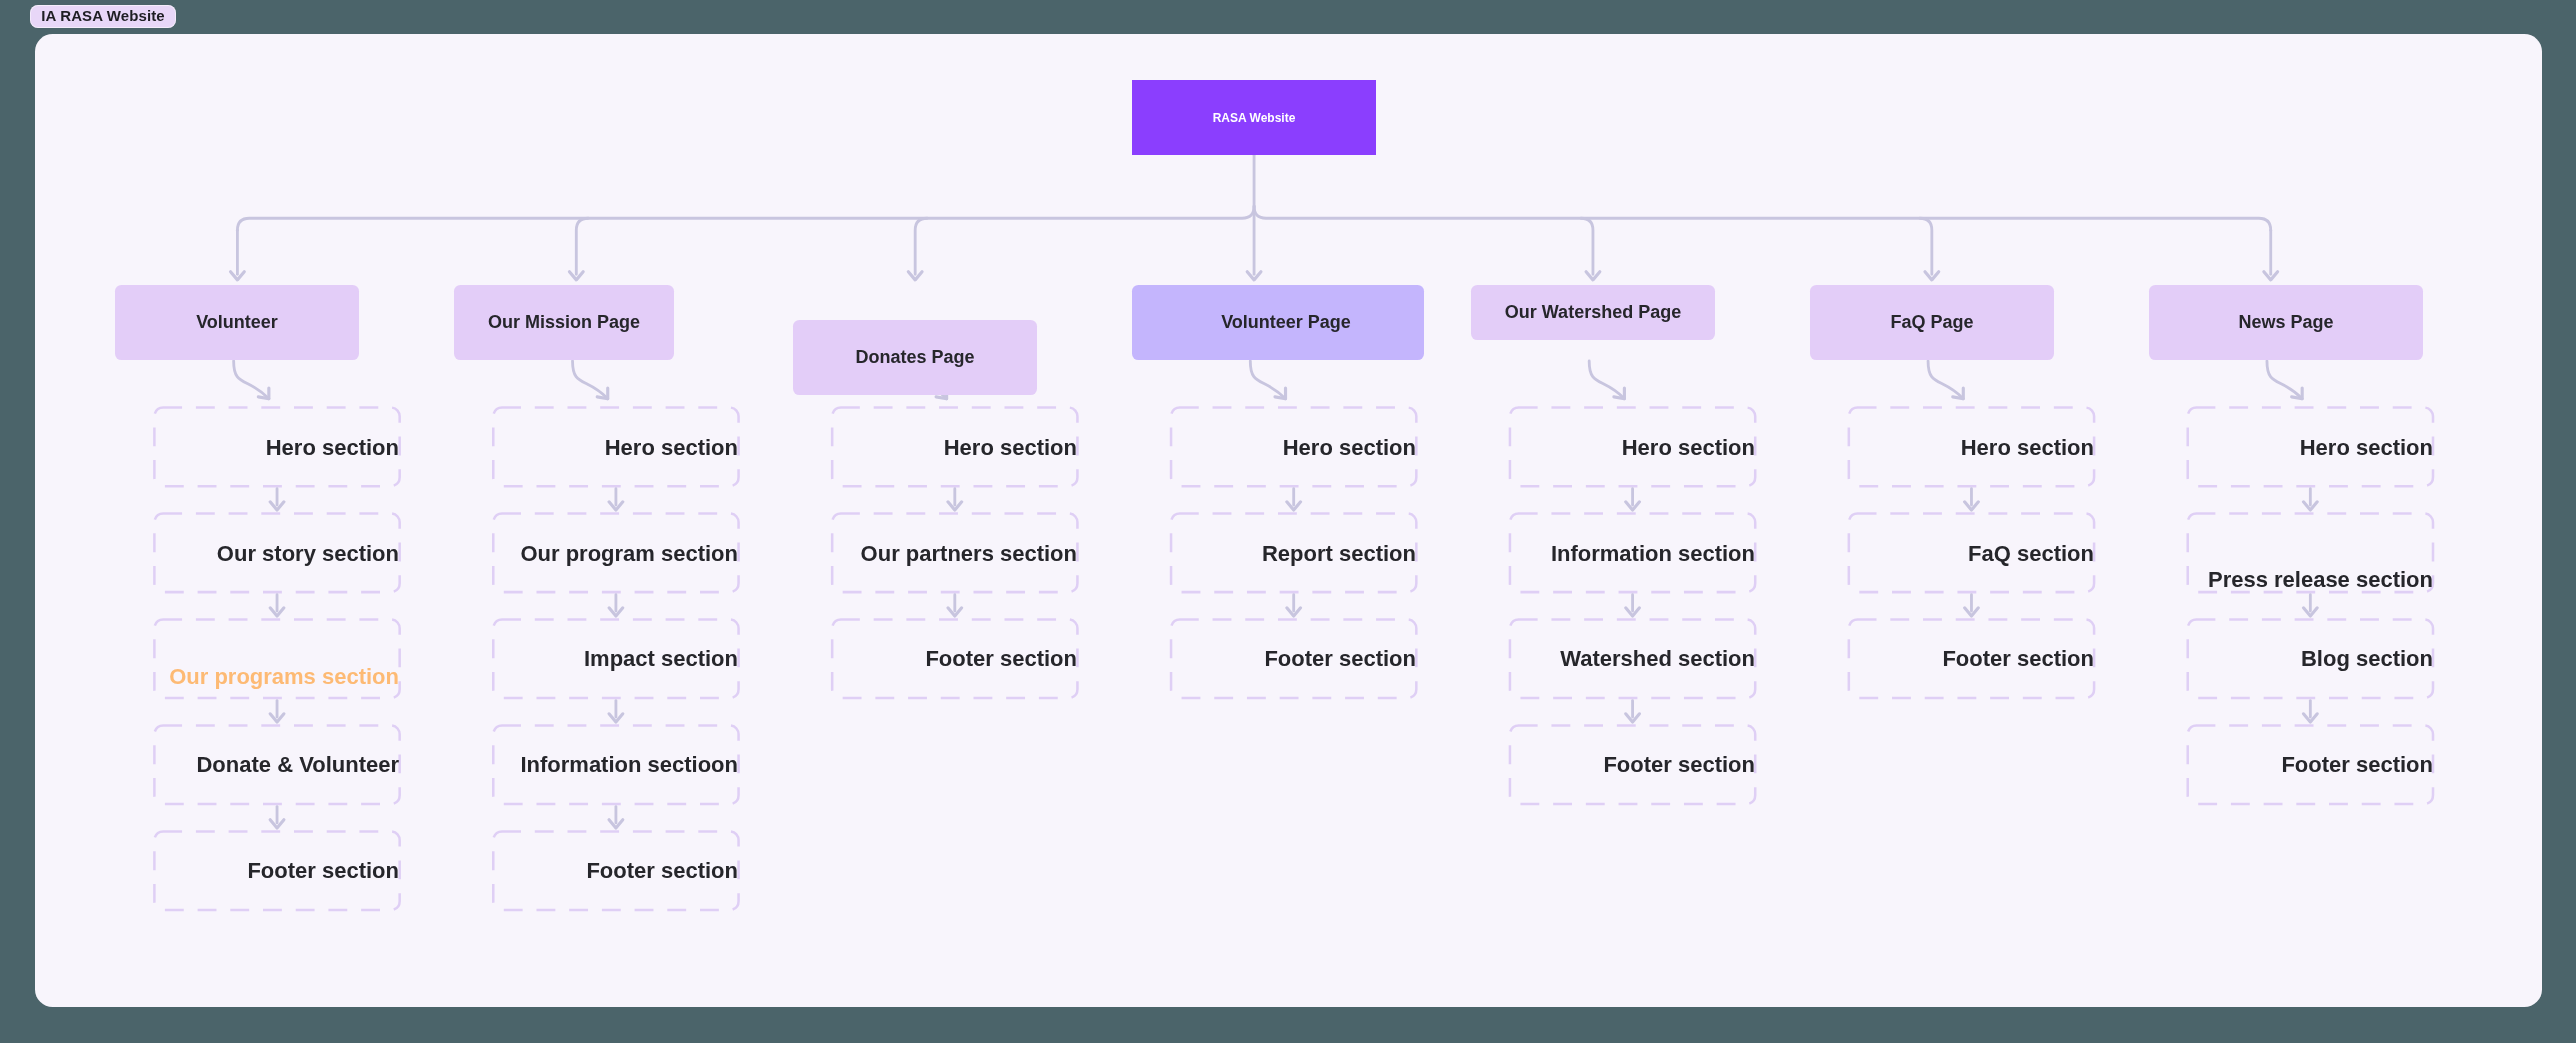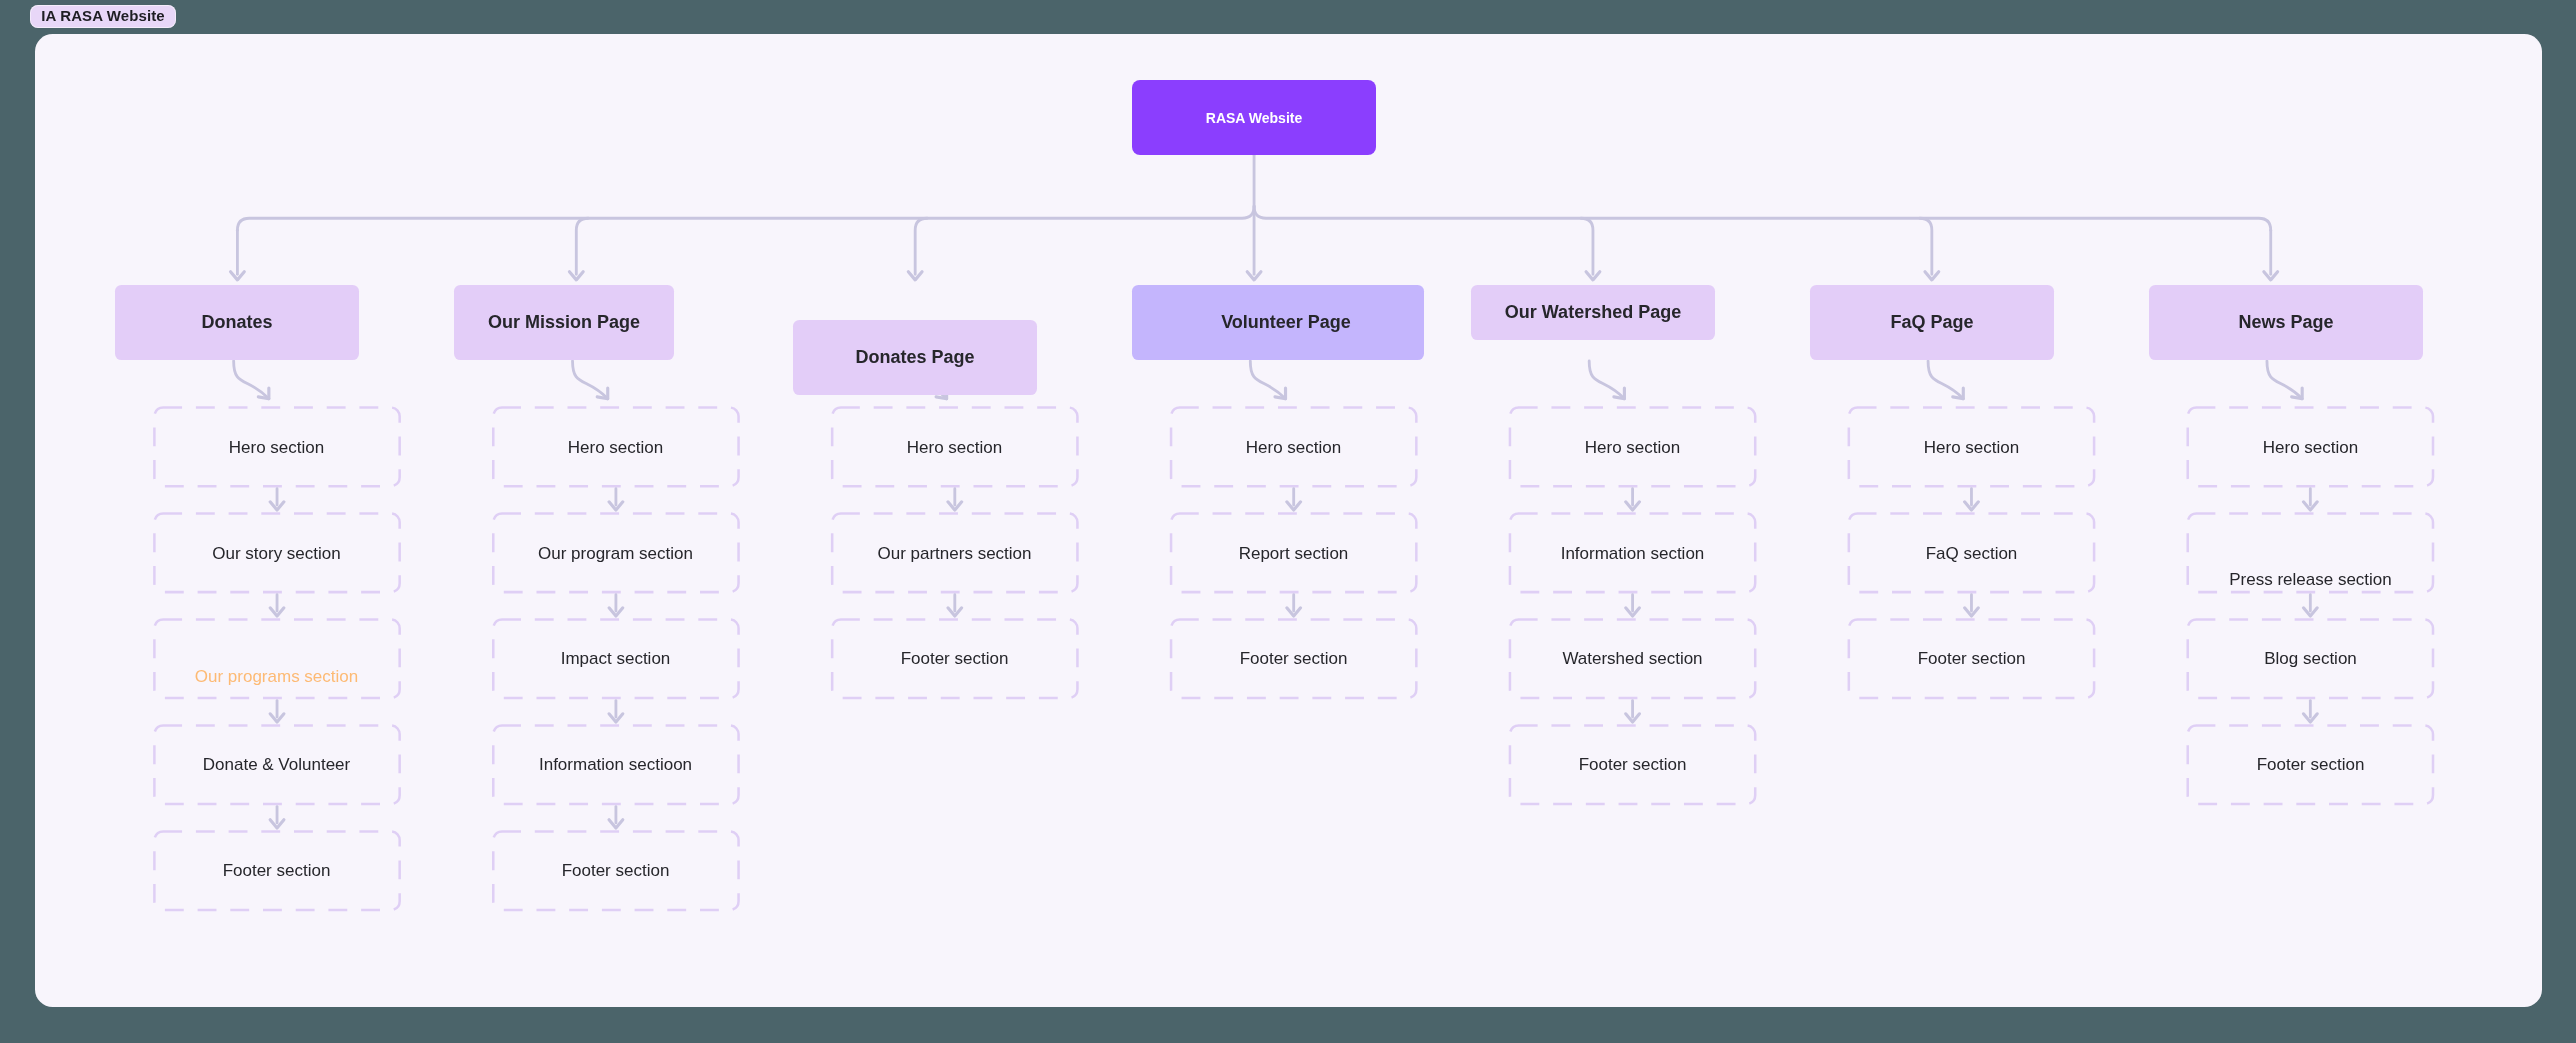--- a/index.html
+++ b/index.html
@@ -5,23 +5,23 @@
   html,body{margin:0;padding:0;}
   body{width:2576px;height:1044px;overflow:hidden;font-family:"Liberation Sans","DejaVu Sans",sans-serif;}
   .stage{position:absolute;left:0;top:0;width:2576px;height:1044px;}
   .canvas{position:absolute;border-radius:17.6px;}
   .badge{position:absolute;left:30px;top:5px;height:22.6px;line-height:22.6px;
          padding:0 11.3px;border-radius:8px;font-size:15px;font-weight:600;
          letter-spacing:0.1px;white-space:nowrap;box-shadow:0 0 0 0.9px rgba(255,255,255,.55) inset;}
   #wires{position:absolute;left:0;top:0;}
   .node{position:absolute;display:flex;align-items:center;justify-content:center;
         text-align:center;white-space:nowrap;}
-  .node.root{border-radius:8px;font-size:14px;font-weight:700;}
+  .node.root{border-radius:0;font-size:12px;font-weight:700;}
   .node.page{border-radius:6.3px;font-size:18px;font-weight:700;}
-  .node.section{font-size:17px;font-weight:400;background:transparent;}
+  .node.section{font-size:22px;font-weight:700;background:transparent;justify-content:flex-end;}
 </style>
 </head>
 <body>
 
 <div class="stage" style="background: rgb(75, 100, 106);">
   <div class="badge" style="background: rgb(232, 215, 248); color: rgb(30, 30, 35);">IA RASA Website</div>
   <div class="canvas" style="left: 35px; top: 34px; width: 2507px; height: 973px; background: rgb(248, 245, 252);"></div>
   <svg id="wires" width="2576" height="1044" viewBox="0 0 4096 1660">
       <path d="M 1994.0500000000002 247 L 1994.0500000000002 436" fill="none" stroke="#C8C5DF" stroke-width="4.5" stroke-linecap="round" stroke-linejoin="round"></path>
       <path d="M 1983.122610635329 431.97724446697737 L 1994.0500000000002 445 L 2004.9773893646714 431.97724446697737" fill="none" stroke="#C8C5DF" stroke-width="5" stroke-linecap="round" stroke-linejoin="round"></path>
@@ -119,21 +119,21 @@
       <rect x="3478.6000000000004" y="985" width="390" height="125" rx="14" fill="none" stroke="#DFCFF5" stroke-width="4" stroke-dasharray="30 22"></rect>
       <path d="M 3673.6000000000004 1114 L 3673.6000000000004 1140" fill="none" stroke="#C8C5DF" stroke-width="4.5" stroke-linecap="round" stroke-linejoin="round"></path>
       <path d="M 3662.672610635329 1134.9772444669775 L 3673.6000000000004 1148 L 3684.5273893646713 1134.9772444669775" fill="none" stroke="#C8C5DF" stroke-width="5" stroke-linecap="round" stroke-linejoin="round"></path>
       <rect x="3478.6000000000004" y="1153.5" width="390" height="125" rx="14" fill="none" stroke="#DFCFF5" stroke-width="4" stroke-dasharray="30 22"></rect>
     </svg>
   <div class="node root" id="root-node" style="left: 1132px; top: 80px; width: 244px; height: 75px; background: rgb(139, 62, 254); color: rgb(255, 255, 255);">
     <span>RASA Website</span>
   </div>
   <div id="columns">
       <div class="node page" style="left: 115px; top: 285px; width: 244px; height: 75px; background: rgb(227, 205, 248); color: rgb(38, 38, 43);">
-        <span>Donates</span>
+        <span>Volunteer</span>
       </div>
       <div class="node section" style="left: 154px; top: 408px; width: 245px; height: 79px; color: rgb(38, 38, 43);">
         <span>Hero section</span>
       </div>
       <div class="node section" style="left: 154px; top: 514px; width: 245px; height: 79px; color: rgb(38, 38, 43);">
         <span>Our story section</span>
       </div>
       <div class="node section" style="left: 154px; top: 637px; width: 245px; height: 79px; color: #fdba74;">
         <span>Our programs section</span>
       </div>

